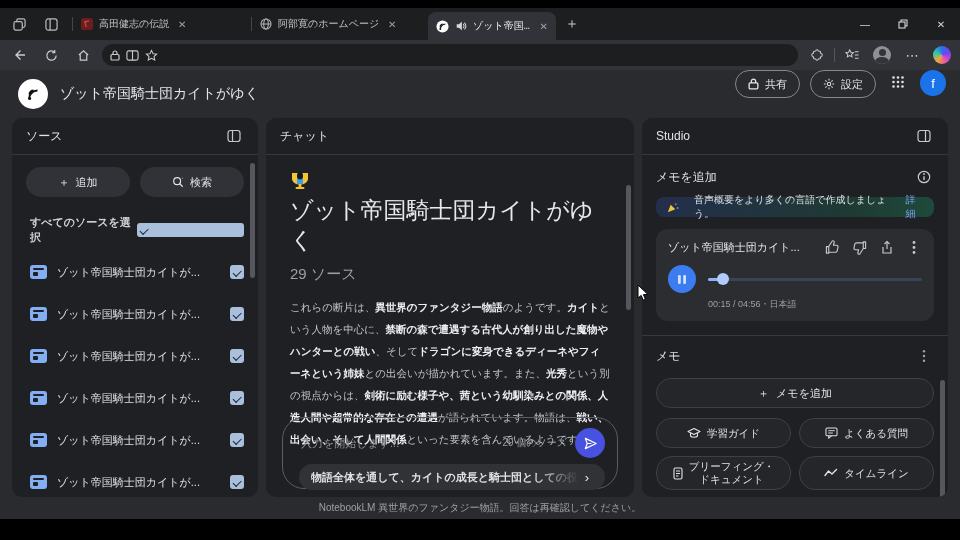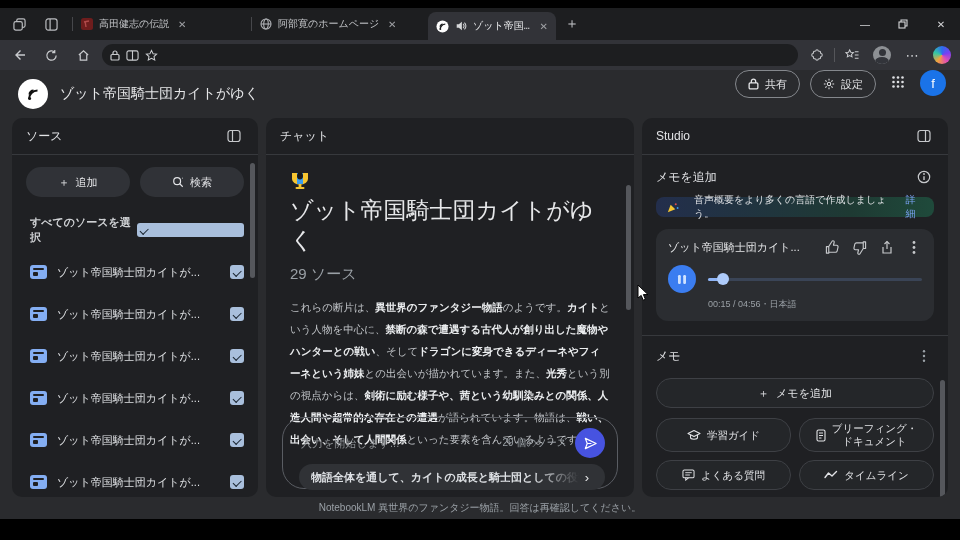--- a/index.html
+++ b/index.html
@@ -520,36 +520,36 @@
               <span class="ib">
                   <svg width="14" height="12" viewBox="0 0 14 12">
                     <path d="M1 4.5 7 1.5l6 3-6 3z" fill="none" stroke="currentColor" stroke-width="1.1" stroke-linejoin="round"></path>
                     <path d="M3.5 6v2.5c0 .8 1.6 1.7 3.5 1.7s3.5-.9 3.5-1.7V6" fill="none" stroke="currentColor" stroke-width="1.1"></path>
                   </svg>
                 </span>
               <span>学習ガイド</span>
             </div>
             <div class="actbtn">
               <span class="ib">
-                  <svg width="10" height="13" viewBox="0 0 10 13">
-                    <rect x="1" y="1" width="8" height="11" rx="1.5" fill="none" stroke="currentColor" stroke-width="1.1"></rect>
-                    <path d="M3 4h4M3 6.5h4M3 9h2.5" stroke="currentColor" stroke-width="1"></path>
-                  </svg>
-                </span>
-              <span style="max-width:86px">ブリーフィング・ドキュメント</span>
-            </div>
-            <div class="actbtn">
-              <span class="ib">
                   <svg width="13" height="12" viewBox="0 0 14 13">
                     <rect x="1" y="1" width="12" height="8.5" rx="1.5" fill="none" stroke="currentColor" stroke-width="1.1"></rect>
                     <path d="M4 9.5V12l3-2.5" fill="none" stroke="currentColor" stroke-width="1.1"></path>
                     <path d="M3.5 4h7M3.5 6.5h5" stroke="currentColor" stroke-width="1"></path>
                   </svg>
                 </span>
               <span>よくある質問</span>
+            </div>
+            <div class="actbtn">
+              <span class="ib">
+                  <svg width="10" height="13" viewBox="0 0 10 13">
+                    <rect x="1" y="1" width="8" height="11" rx="1.5" fill="none" stroke="currentColor" stroke-width="1.1"></rect>
+                    <path d="M3 4h4M3 6.5h4M3 9h2.5" stroke="currentColor" stroke-width="1"></path>
+                  </svg>
+                </span>
+              <span style="max-width:86px">ブリーフィング・ドキュメント</span>
             </div>
             <div class="actbtn">
               <span class="ib">
                   <svg width="14" height="10" viewBox="0 0 14 10">
                     <path d="M1 7.5 4.5 3l3.5 3L12.5 1.5" fill="none" stroke="currentColor" stroke-width="1.4" stroke-linecap="round" stroke-linejoin="round"></path>
                   </svg>
                 </span>
               <span>タイムライン</span>
             </div>
           </div>

